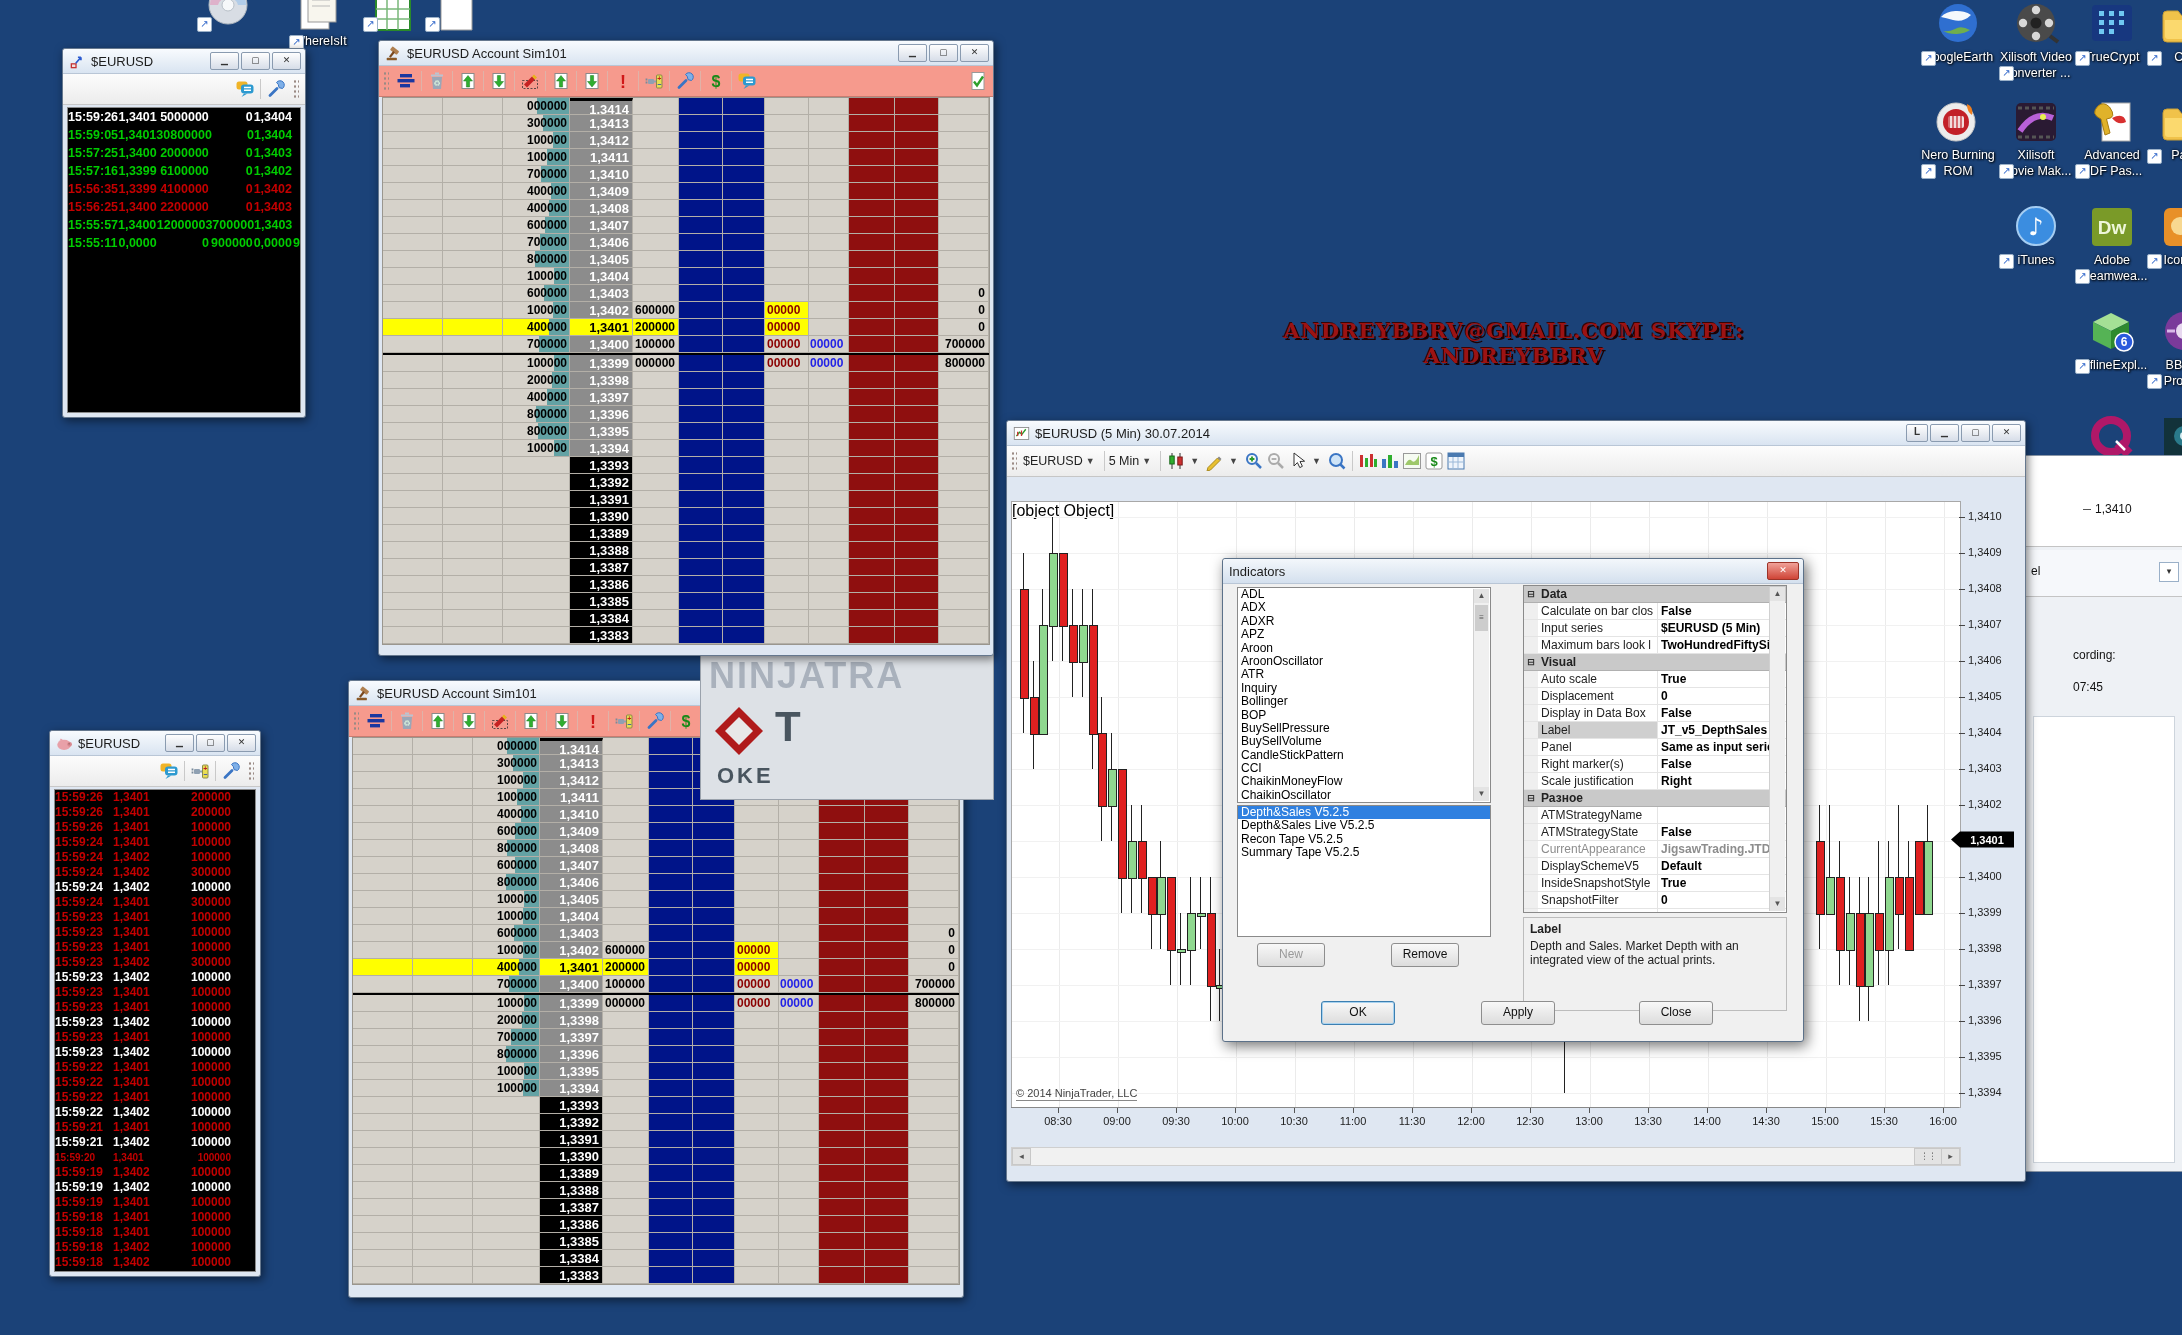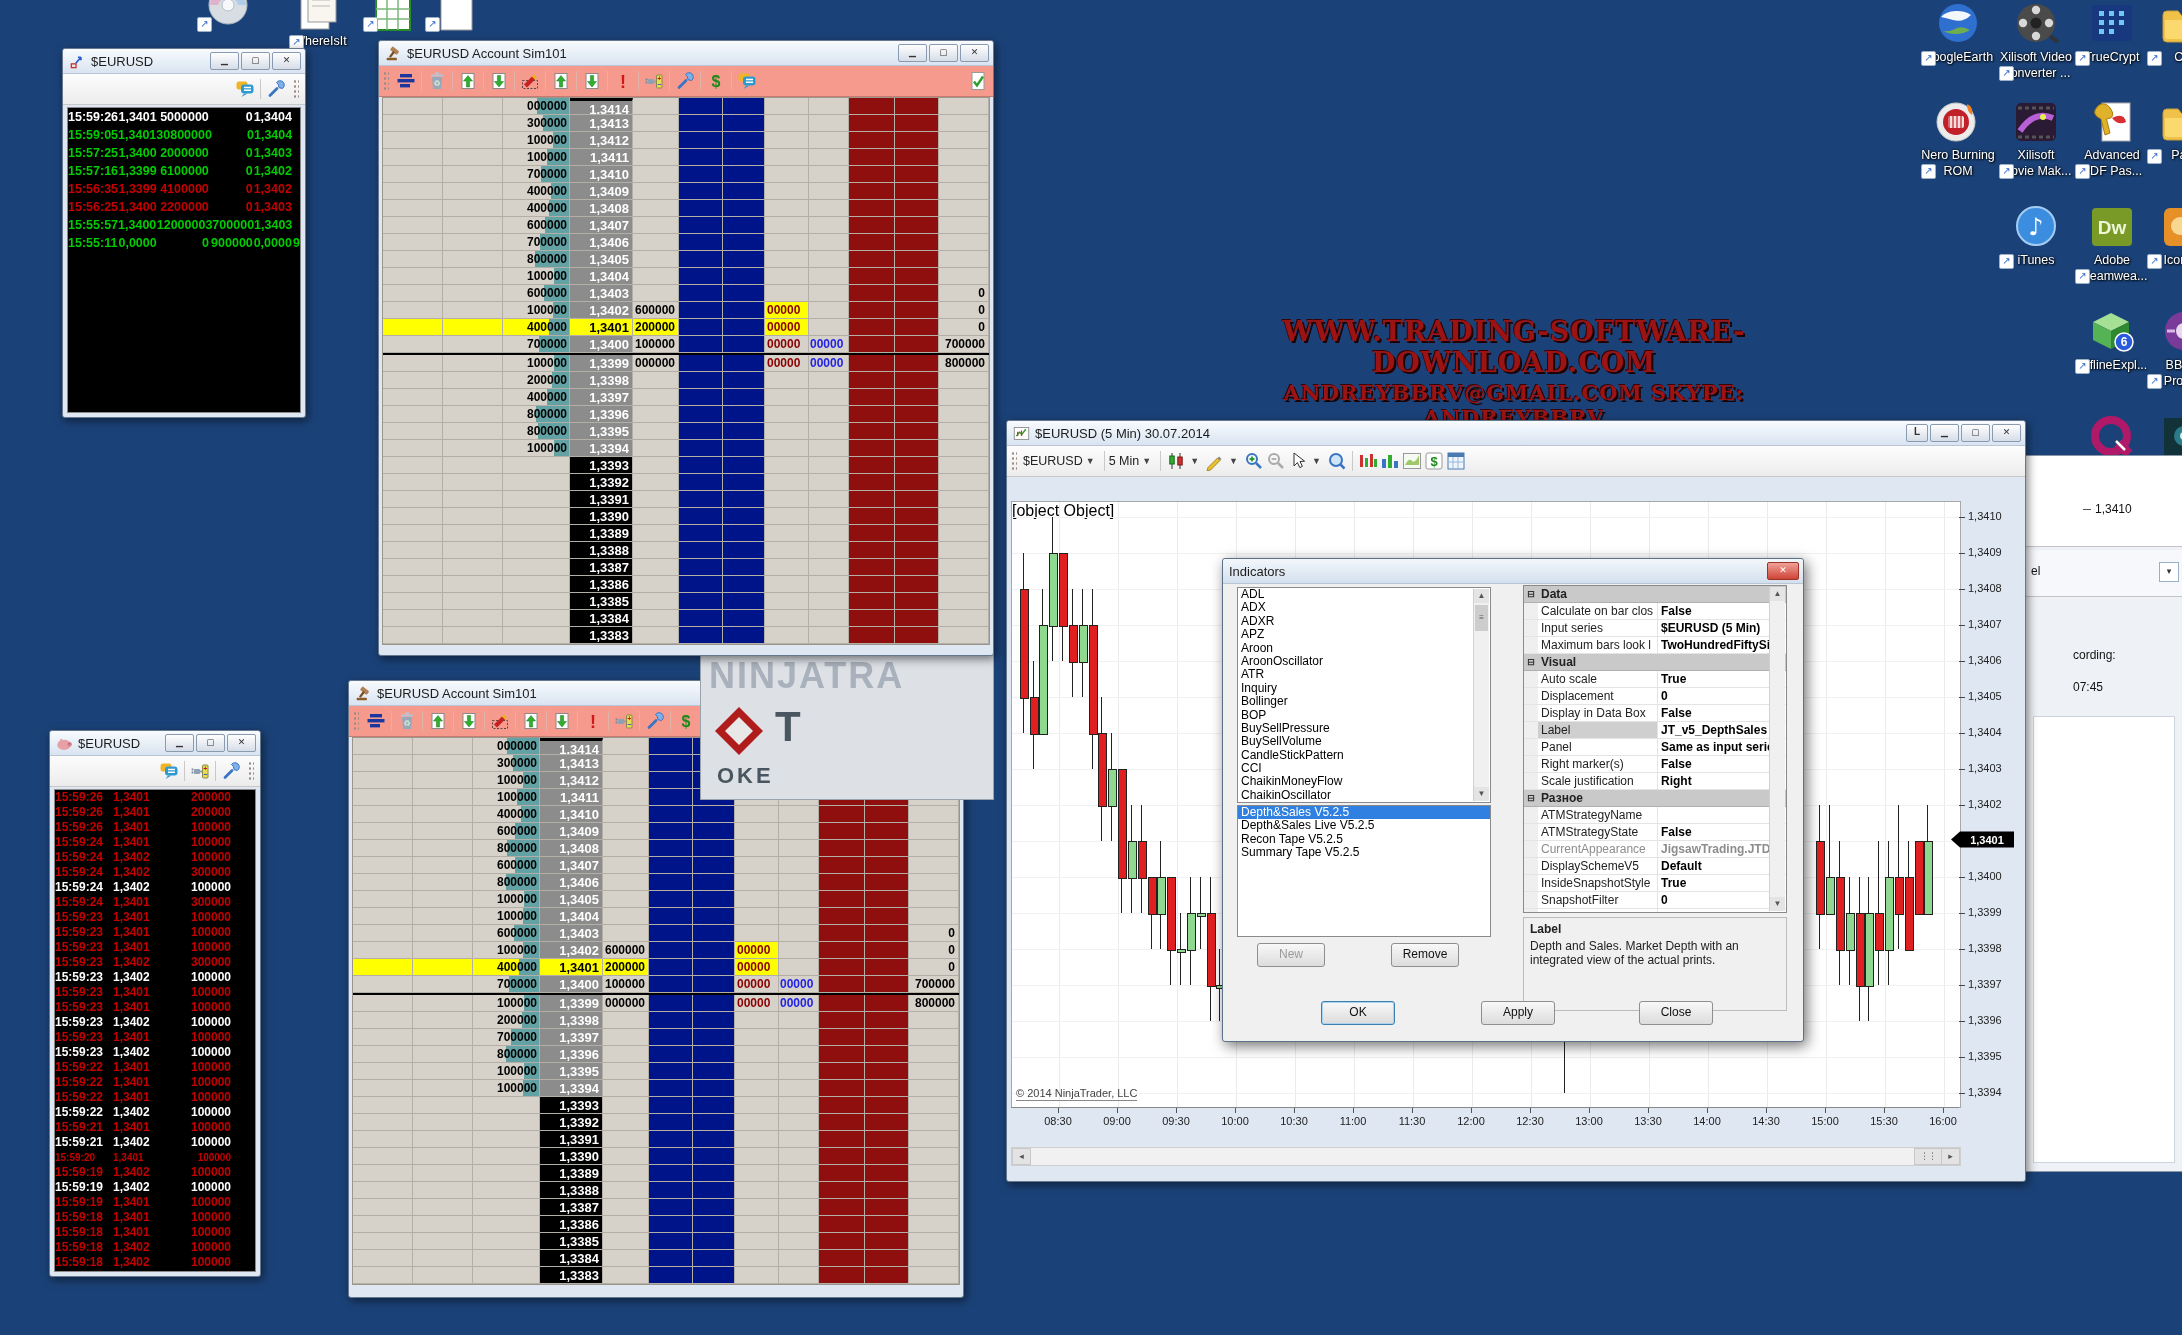--- a/index.html
+++ b/index.html
@@ -108,21 +108,20 @@
   
   .wm{position:absolute;text-align:center;font-family:"DejaVu Serif",serif;font-weight:bold;
       color:#9c1313;text-shadow:2px 2px 0 #1d0000,-1px -1px 0 #3a0303;letter-spacing:1px;}
   .wm .l1{font-size:27px;} .wm .l2{font-size:21px;margin-top:2px;}
   .fragtxt{position:absolute;font-size:12px;color:#111;}
 </style>
 </head>
 <body>
 
 <div class="wm abs" style="left:1238px;top:316px;width:552px;">
-  <div class="l1">WWW.TRADING-SOFTWARE-DOWNLOAD.COM</div>
   <div class="l2">ANDREYBBRV@GMAIL.COM   SKYPE: ANDREYBBRV</div>
 </div>
 
 <div id="topicons">
     <div class="dico abs" style="left: 196px; top: -14px; width: 64px;">
       <div class="art"><svg viewBox="0 0 48 46">
           <circle cx="24" cy="19" r="19" fill="#d8dde4" stroke="#b0b8c0"></circle>
           <circle cx="24" cy="19" r="6" fill="#f6f8fa" stroke="#b8c0c8"></circle>
           <path d="M6 19 a18 18 0 0 1 10 -16 l4 10 a8 8 0 0 0 -6 6 z" fill="#e0a8c4" opacity="0.8"></path>
           <path d="M42 19 a18 18 0 0 0 -8 -15 l-5 9 a8 8 0 0 1 5 6 z" fill="#a8c8e8" opacity="0.8"></path>

